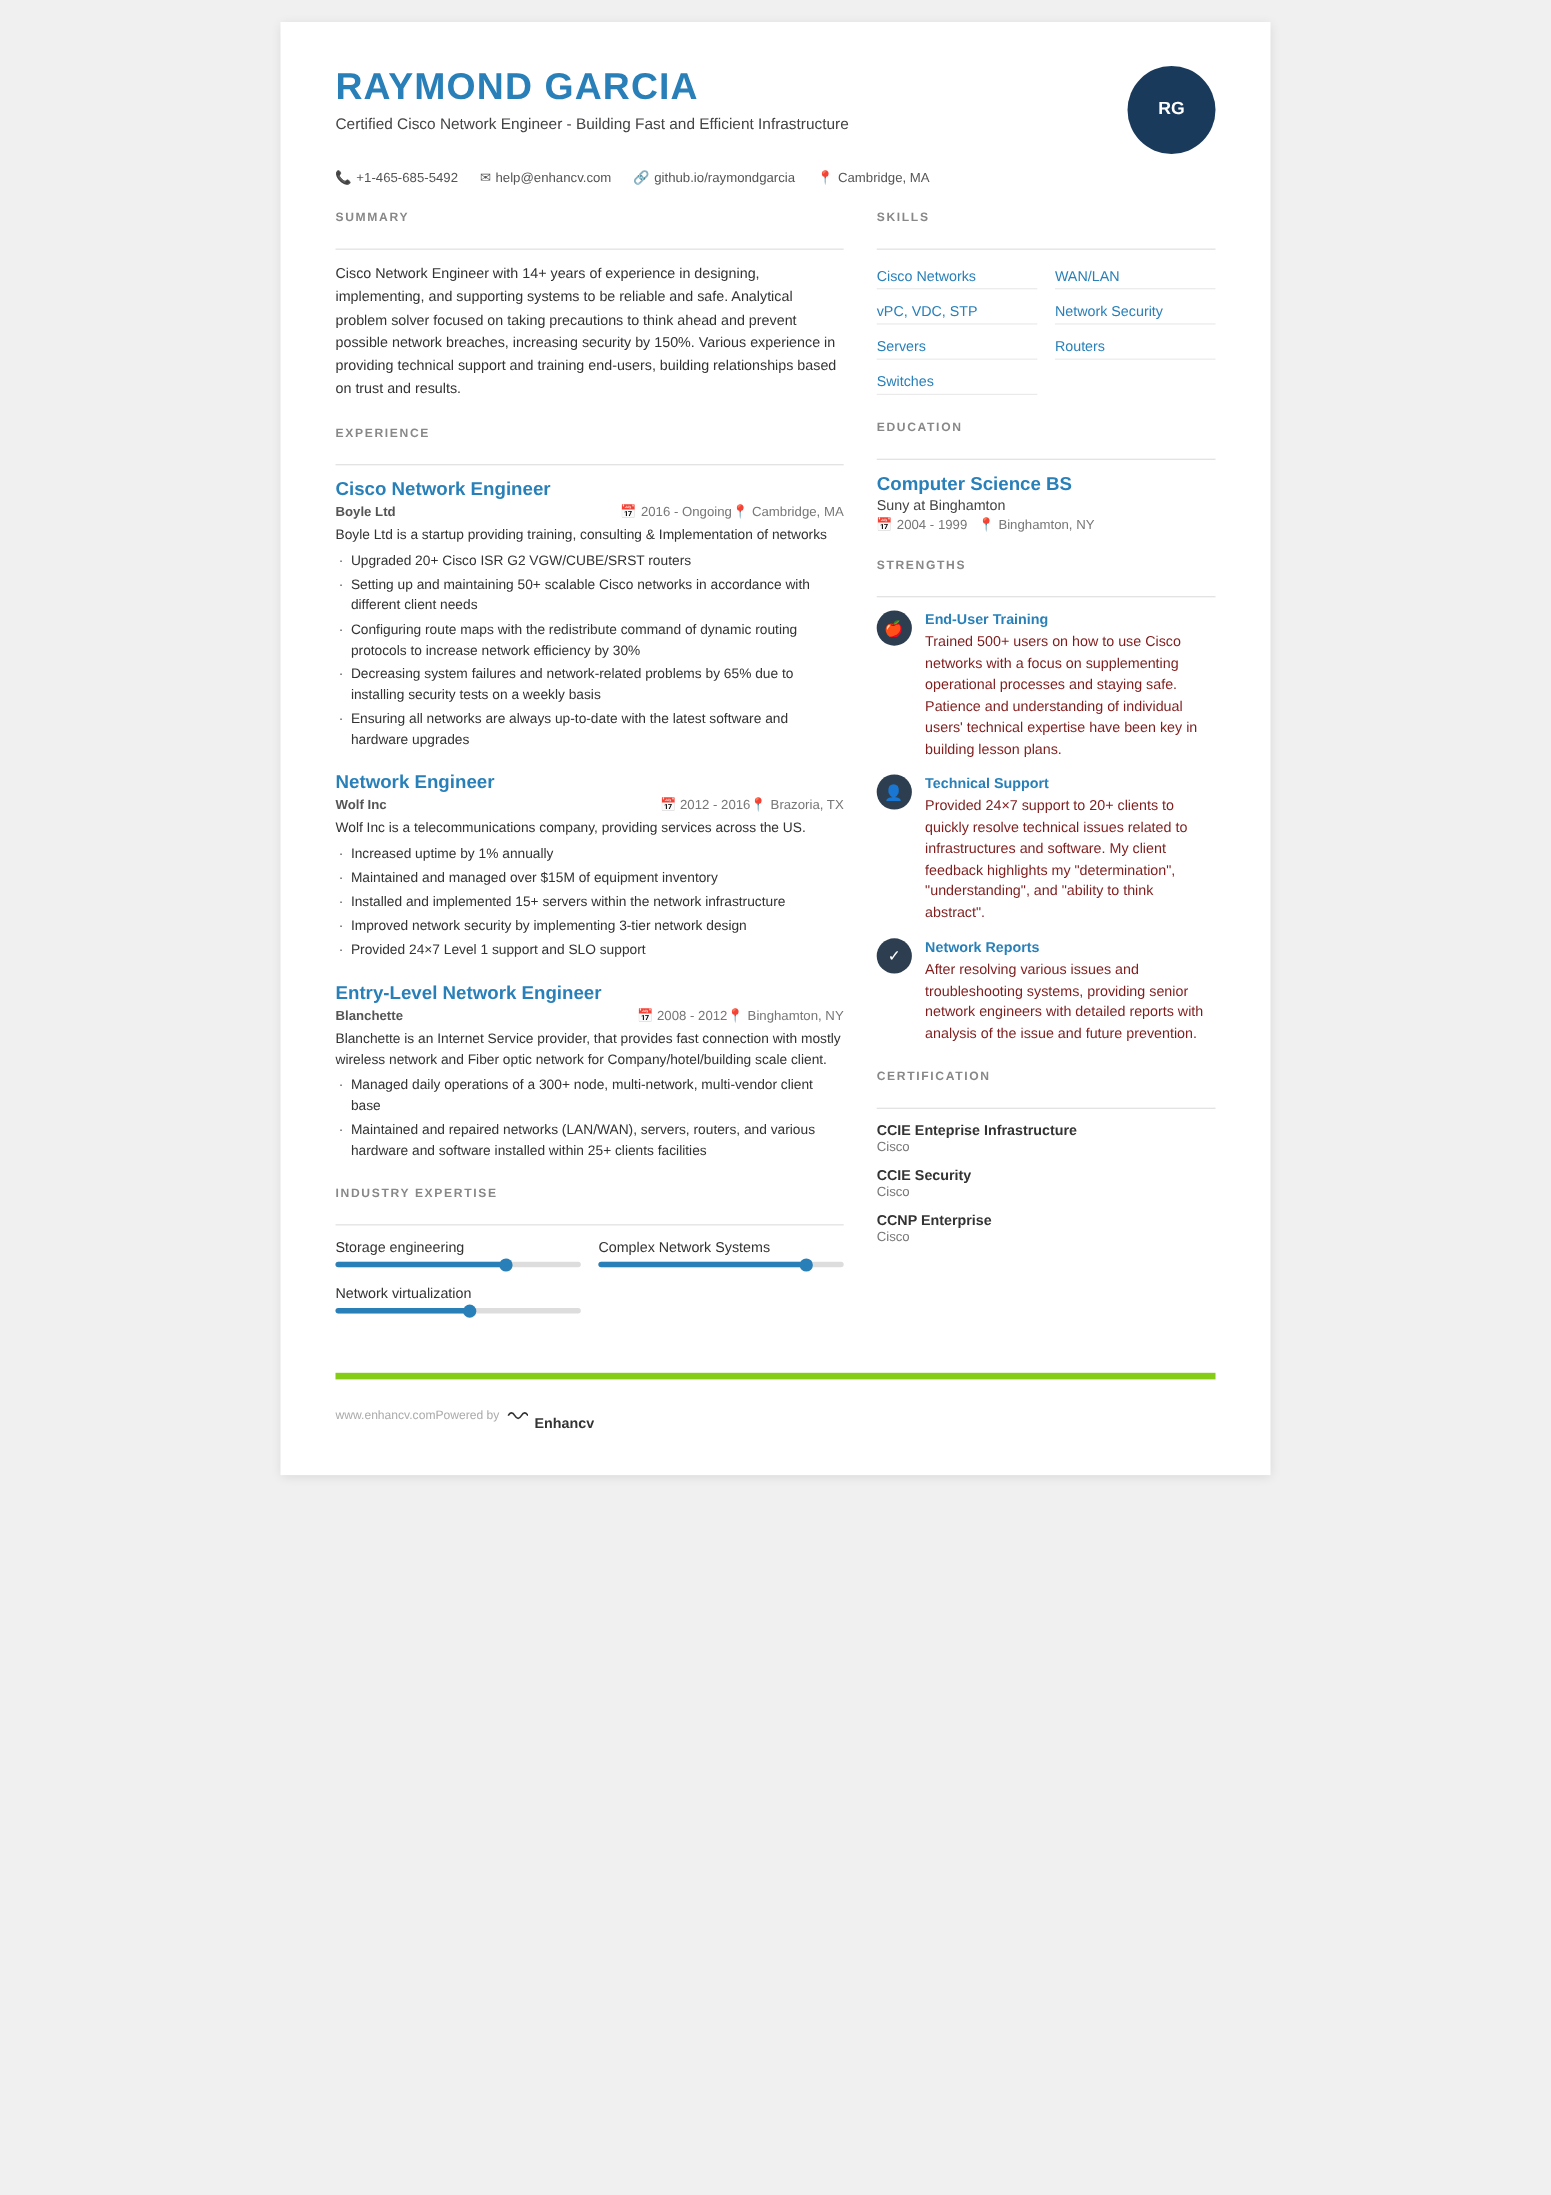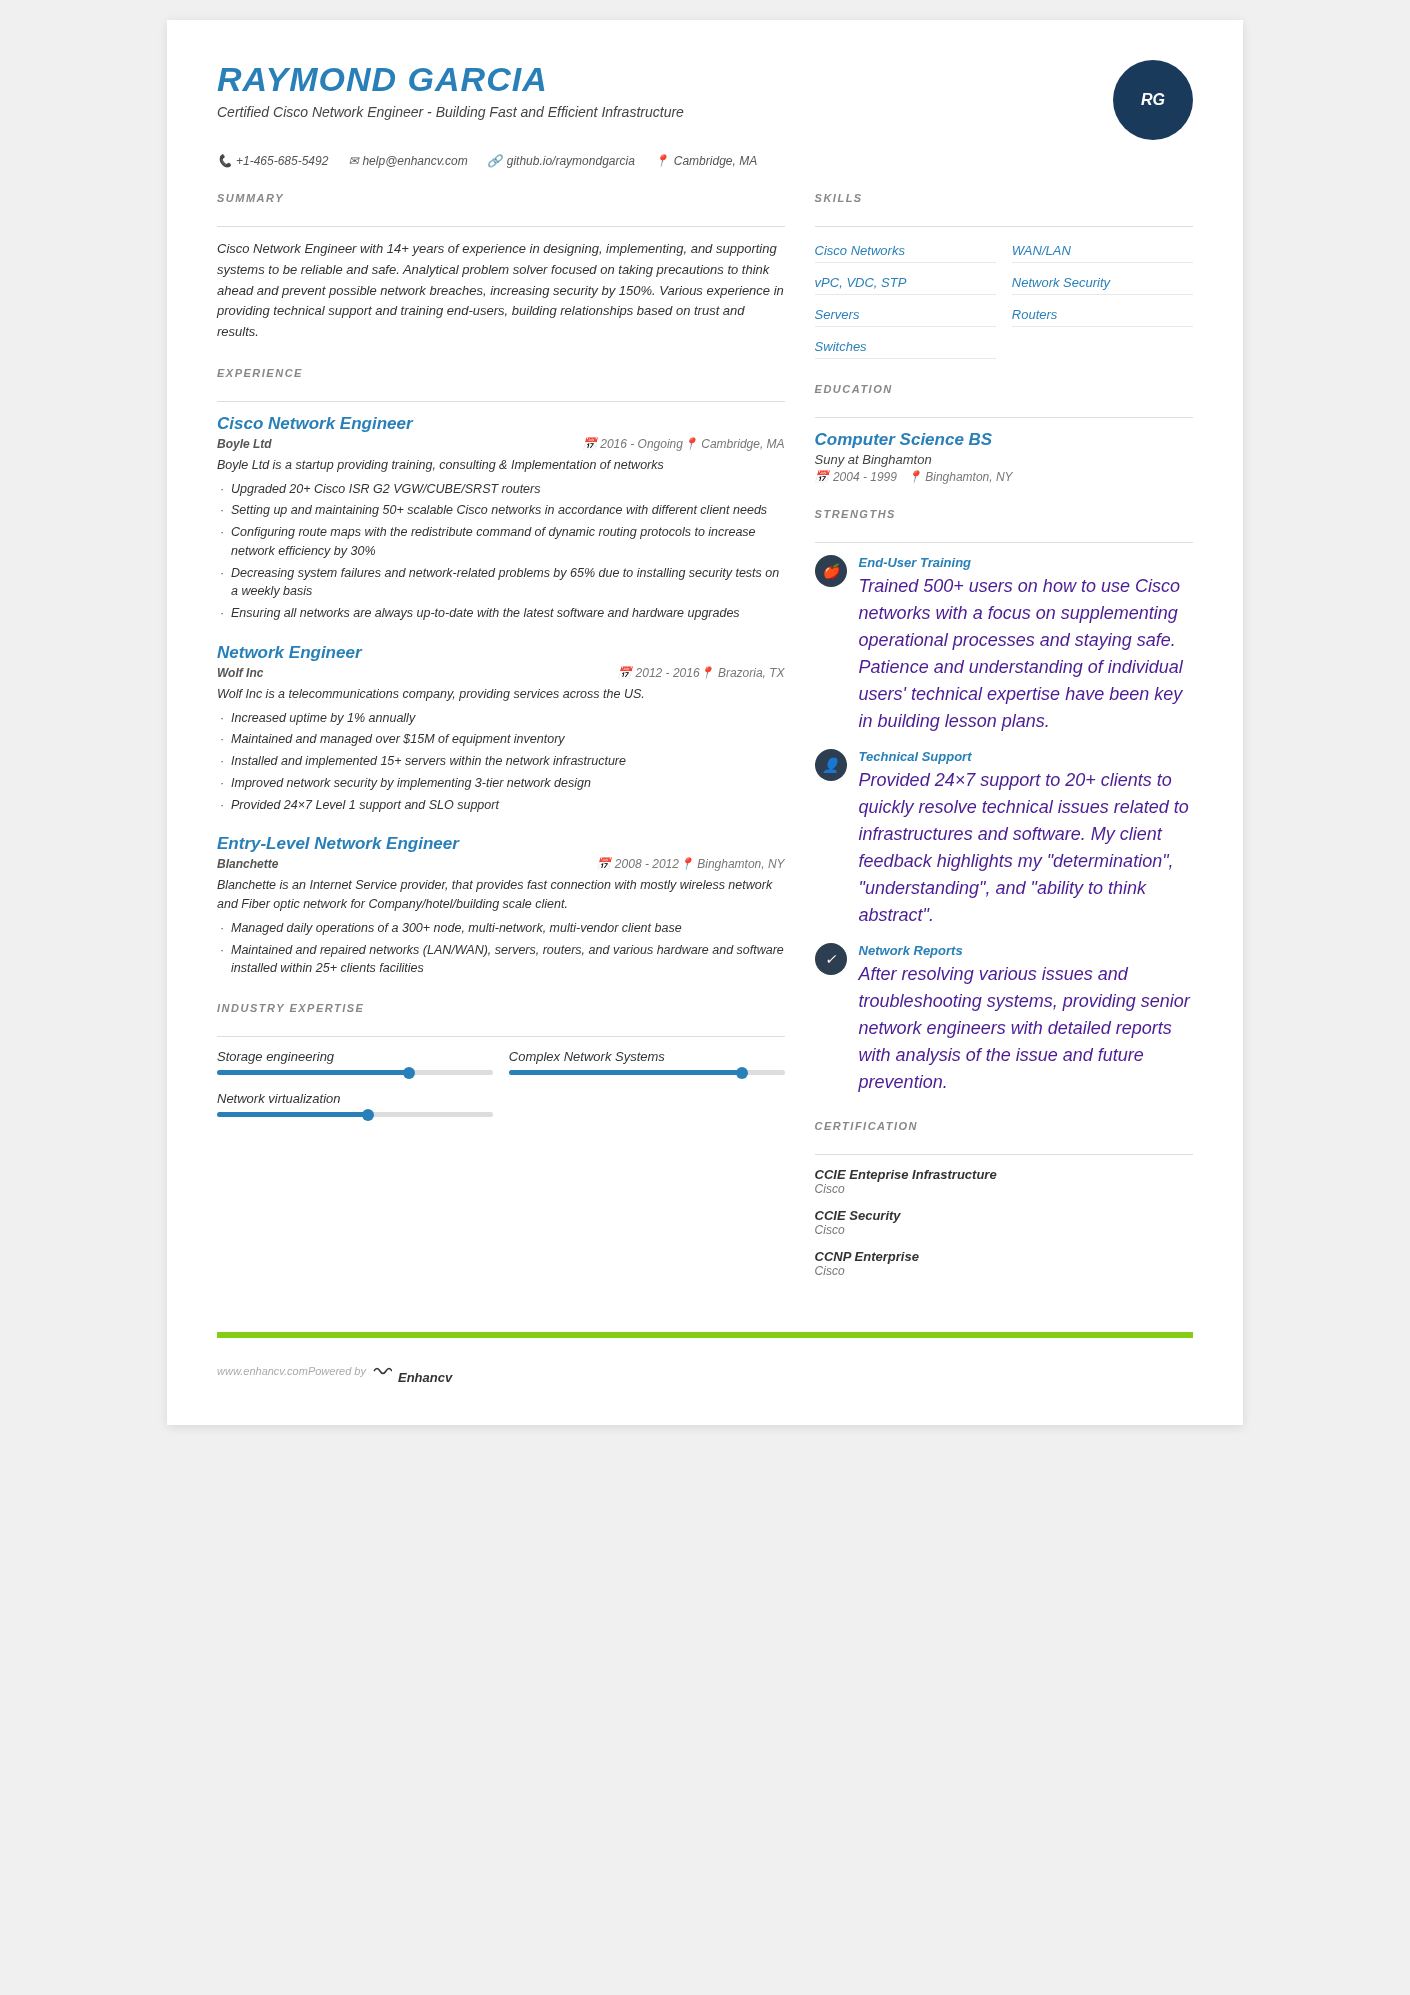--- a/index.html
+++ b/index.html
@@ -4,26 +4,25 @@
   <style>
     * { margin: 0; padding: 0; box-sizing: border-box; }
     body {
       font-family: 'Arial', sans-serif;
       background: #f0f0f0;
       display: flex;
       justify-content: center;
       padding: 20px;
     }
     .resume-page {
-      width: 1076px;
+      width: 900px;
       background: #fff;
       padding: 40px 50px 40px 50px;
       position: relative;
       box-shadow: 0 2px 10px rgba(0,0,0,0.1);
-      font-style: italic;
     }
     
     .header {
       display: flex;
       justify-content: space-between;
       align-items: flex-start;
       margin-bottom: 14px;
     }
     .header-left { flex: 1; }
     .name {
@@ -184,22 +183,22 @@
     }
     .strength-icon.check { background: #2c3e50; }
     .strength-content { flex: 1; }
     .strength-title {
       font-size: 13px;
       font-weight: 700;
       color: #2980b9;
       margin-bottom: 3px;
     }
     .strength-text {
-      font-size: 18px;
-      color: #4c1d95;
+      font-size: 13px;
+      color: #7f1d1d;
       line-height: 1.5;
     }
     
     .cert-item { margin-bottom: 12px; }
     .cert-name {
       font-size: 13px;
       font-weight: 600;
       color: #333;
     }
     .cert-org {

